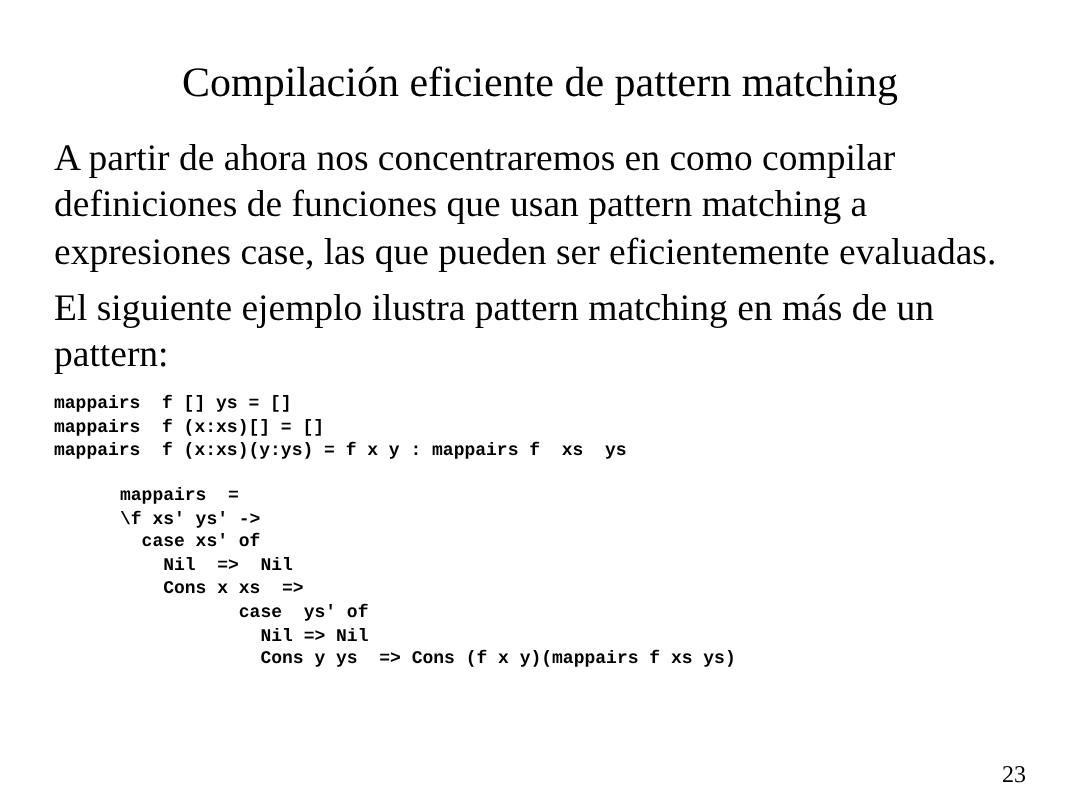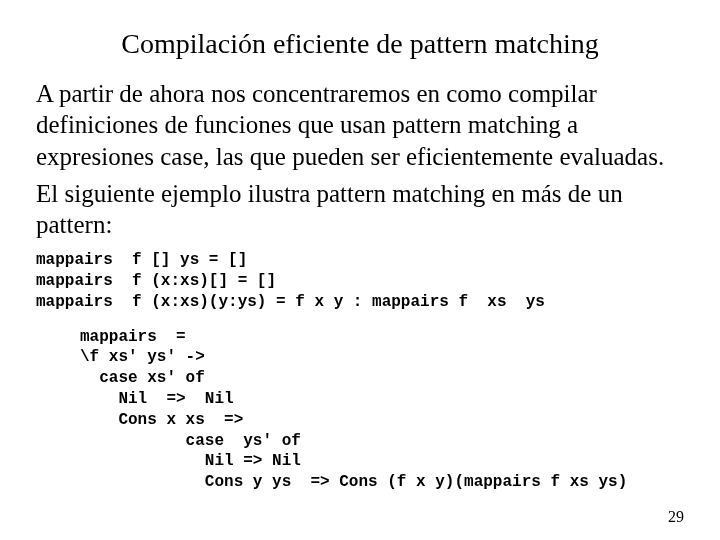--- a/index.html
+++ b/index.html
@@ -9,36 +9,36 @@
     height: 540px;
     background: #ffffff;
     font-family: "Times New Roman", Times, serif;
     color: #000000;
   }
   .slide {
     position: relative;
     width: 720px;
     height: 540px;
     box-sizing: border-box;
-    padding: 28px 36px 0 36px;
+    padding: 40px 36px 0 36px;
   }
   .title {
     font-size: 28px;
     text-align: center;
     margin: 0 0 18px 0;
     font-weight: normal;
   }
   .body-text {
     font-size: 25px;
     line-height: 1.25;
     margin: 0 0 6px 0;
   }
   .code {
     font-family: "Courier New", Courier, monospace;
-    font-size: 16px;
+    font-size: 12px;
     font-weight: bold;
     white-space: pre;
     line-height: 1.3;
     margin: 10px 0 0 0;
   }
   .page-num {
     position: absolute;
     bottom: 14px;
     right: 36px;
     font-size: 16px;
@@ -58,14 +58,14 @@
 mappairs  f (x:xs)(y:ys) = f x y : mappairs f  xs  ys</div>
   <div class="code" style="margin-top:14px;margin-left:44px;">mappairs  =
 \f xs' ys' -&gt;
   case xs' of
     Nil  =&gt;  Nil
     Cons x xs  =&gt;
            case  ys' of
              Nil =&gt; Nil
              Cons y ys  =&gt; Cons (f x y)(mappairs f xs ys)</div>
 
-  <div class="page-num">29</div>
+  <div class="page-num">23</div>
 </div>
 
 </body></html>

